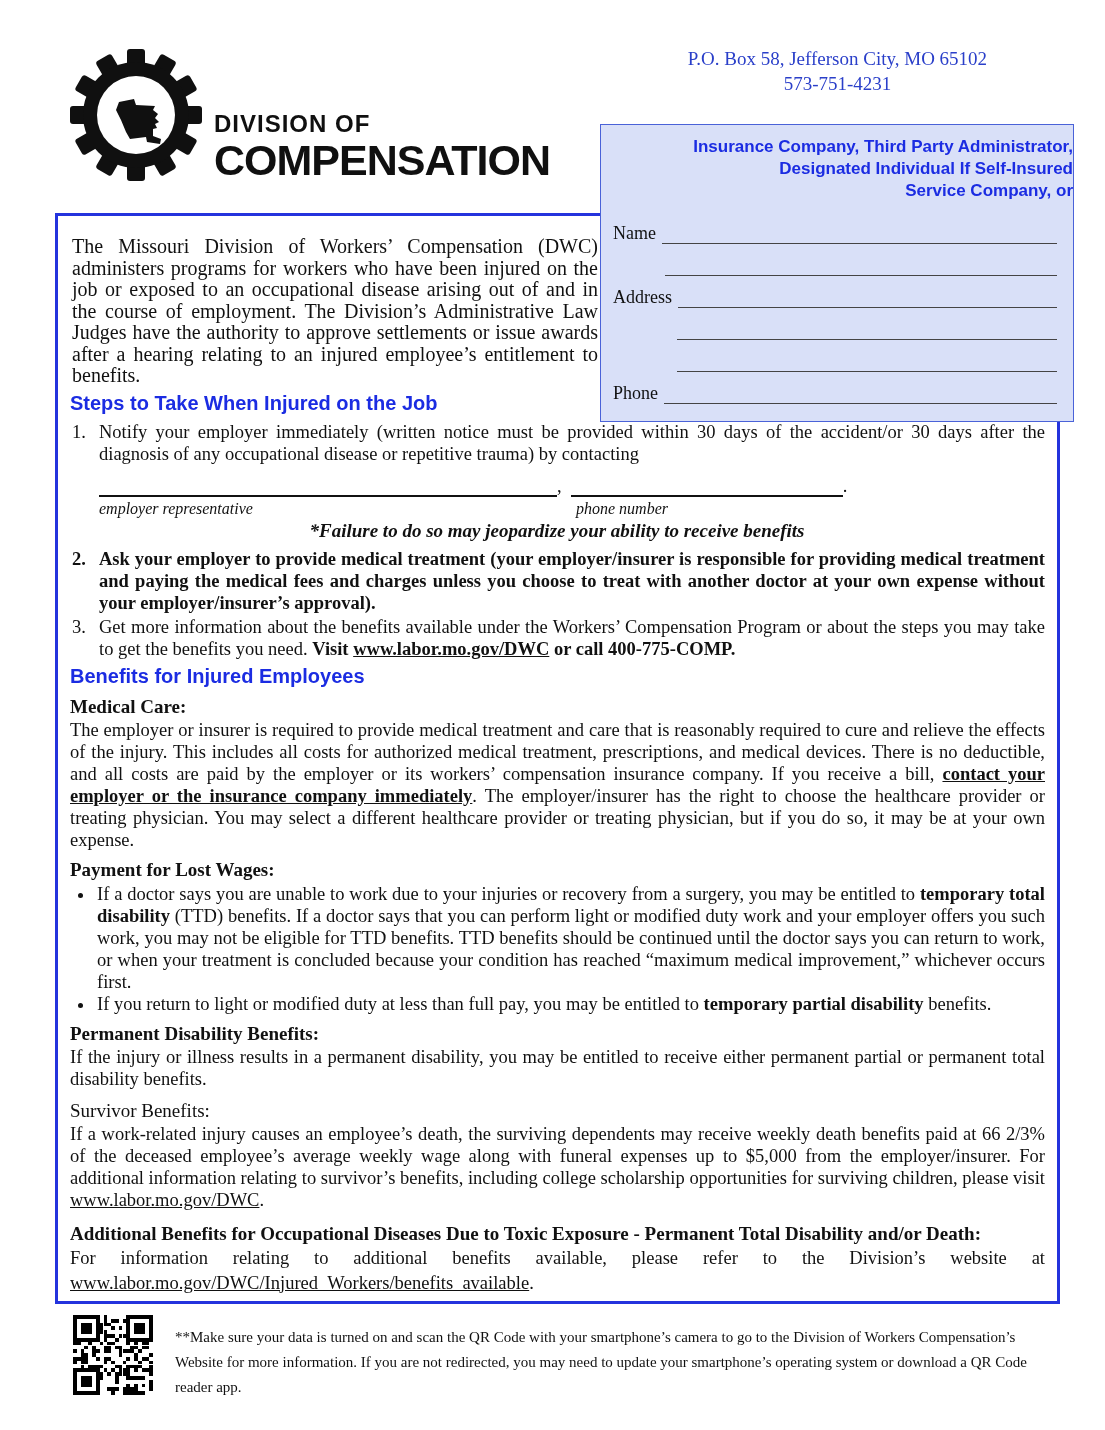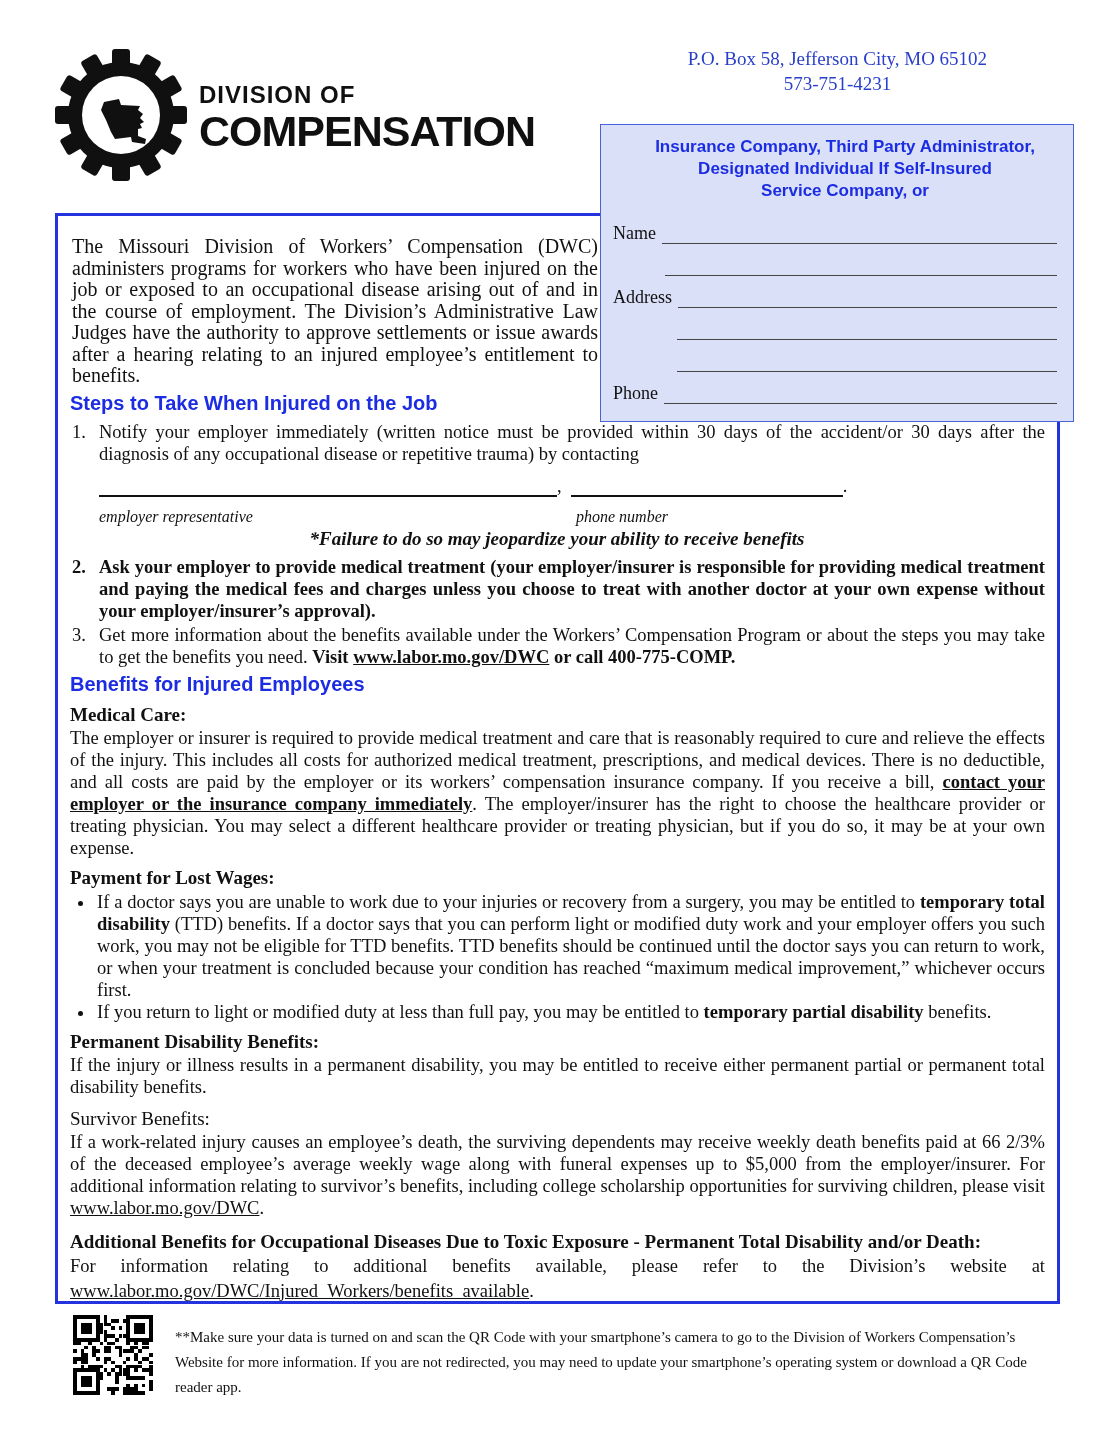--- a/index.html
+++ b/index.html
@@ -8,35 +8,35 @@
     position: relative;
     width: 1105px; height: 1430px;
     margin: 0 auto;
     background: #ffffff;
     font-family: "Liberation Serif", serif;
     color: #111;
     overflow: hidden;
   }
 
   
-  .logo { position:absolute; left:55px; top:48px; display:flex; gap:12px; align-items:center; }
+  .logo { position:absolute; left:70px; top:48px; display:flex; gap:12px; align-items:flex-end; }
   .logo svg { display:block; }
   .logo-text { font-family:"Liberation Sans", sans-serif; font-weight:700; color:#101010; padding-top:4px; }
   .logo-l1 { font-size:24px; letter-spacing:1px; line-height:28px; }
   .logo-l2, .logo-l3 { font-size:43px; letter-spacing:-1px; line-height:44px; }
 
   
   .agency { position:absolute; left:600px; top:46px; width:475px; text-align:center;
             color:#2a3fc9; font-size:19px; line-height:25px; }
   .agency .a1 { font-weight:700; font-size:19.5px; }
 
   
   .insurer-box { position:absolute; left:600px; top:124px; width:474px; height:298px;
                  background:#d9e0f8; border:1px solid #4a62d8; z-index:2; }
-  .ib-title { padding-top:11px; text-align:center; color:#1b2ce2;
+  .ib-title { padding-top:11px; text-align:right; color:#1b2ce2;
               font-family:"Liberation Sans", sans-serif; font-weight:700; font-size:17px; line-height:22px;margin-left:16px; }
   .ib-fields { padding:10px 16px 0 12px; font-size:18px; }
   .frow { display:flex; align-items:flex-end; height:32px; }
   .flabel { padding-right:6px; }
   .fline { flex:1; border-bottom:1.6px solid #444; height:100%; cursor:text; }
   .cont-name .fline { margin-left:52px; }
   .cont-addr .fline { margin-left:64px; }
 
   
   .main-box { position:absolute; left:55px; top:213px; width:1005px; height:1091px;
@@ -52,21 +52,21 @@
   .olist { margin:6px 0 0 2px; }
   .oitem { display:flex; margin-bottom:2px; }
   .onum { flex:0 0 27px; }
   .obody { flex:1; }
   .j { text-align:justify; }
   .bold { font-weight:700; }
 
   .fillrow { display:flex; align-items:flex-end; margin-top:12px; height:20px; }
   .fl1 { width:458px; border-bottom:2px solid #111; height:100%; cursor:text; }
   .fl2 { width:272px; border-bottom:2px solid #111; height:100%; margin-left:9px; cursor:text; }
-  .filllabels { display:flex; font-style:italic; font-size:16px; line-height:19px; margin-top:10px; }
+  .filllabels { display:flex; font-style:italic; font-size:16px; line-height:19px; margin-top:2px; }
   .lab1 { width:477px; }
   .warning { font-style:italic; font-weight:700; font-size:19px; text-align:center; margin:2px 30px 4px 0; }
 
   .h3b { font-size:19px; font-weight:700; margin:8px 0 1px; }
   .h3reg { font-size:19px; margin:10px 0 1px; }
   .u { text-decoration:underline; }
   .link { color:#111; cursor:pointer;margin-top:30px; }
 
   .bullets { list-style:disc; margin:2px 0 0 0; padding-left:25px; }
   .bullets li { padding-left:2px; text-align:justify; }

